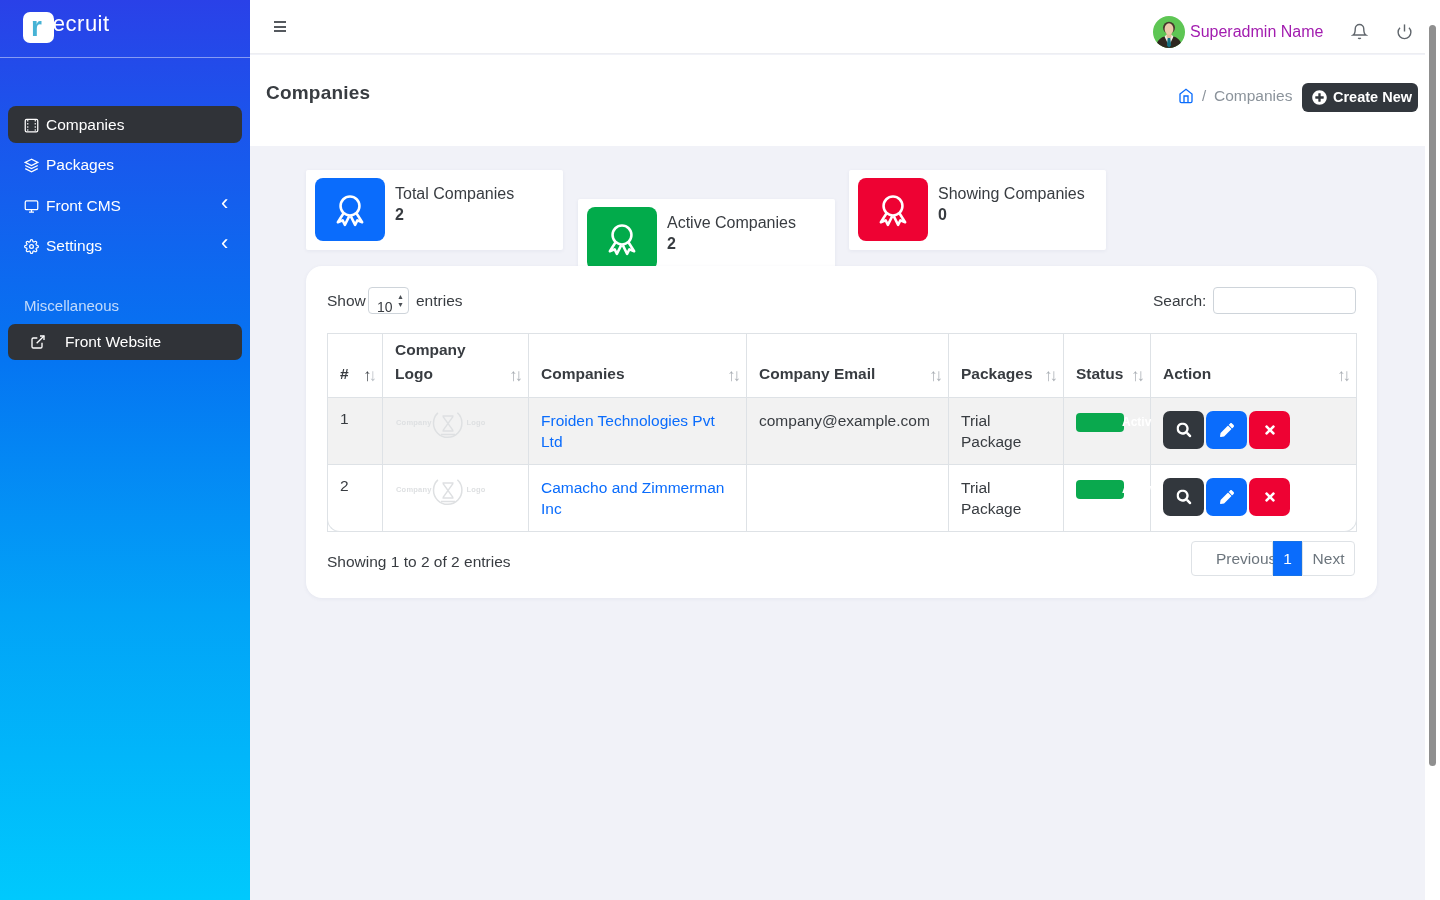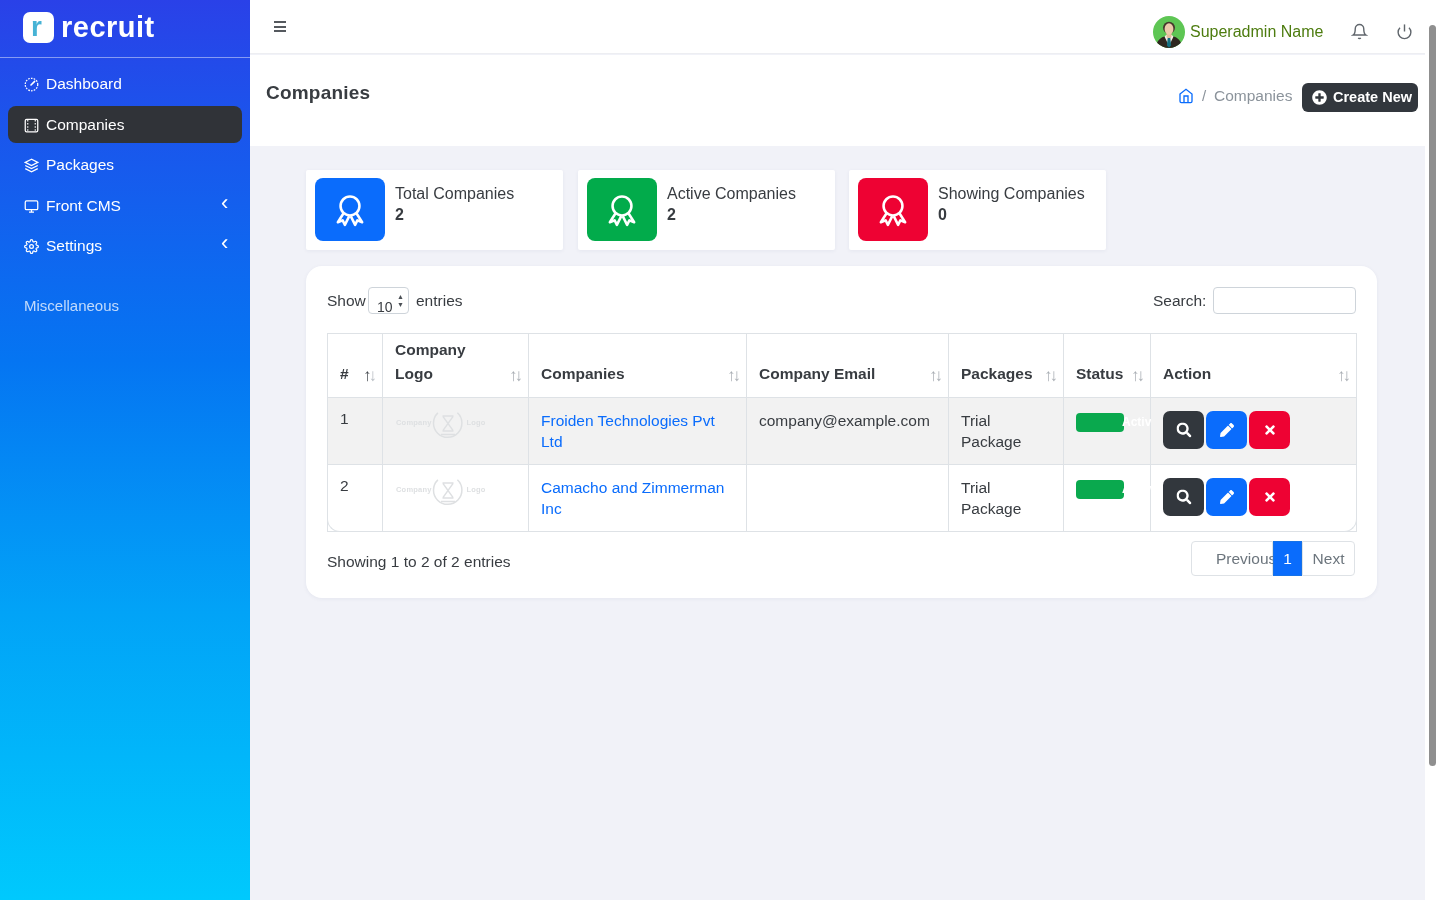--- a/index.html
+++ b/index.html
@@ -5,33 +5,33 @@
 * { margin:0; padding:0; box-sizing:border-box; }
 html,body { width:1440px; height:900px; overflow:hidden; font-family:"Liberation Sans", sans-serif; background:#f1f2f8; }
 .abs { position:absolute; }
 
 
 #sidebar { left:0; top:0; width:250px; height:900px;
   background:linear-gradient(180deg,#2a41e8 0%,#1b55ec 14%,#0575f2 40%,#02a3f7 68%,#00c9fd 100%); }
 #logobar { left:0; top:0; width:250px; height:58px; border-bottom:1px solid rgba(255,255,255,.45); }
 #logosq { left:23px; top:12px; width:31px; height:31px; background:#fff; border-radius:7px; }
 #logosq span { position:absolute; left:8px; top:-1px; font-size:28px; font-weight:bold; color:#47b3d5; }
-#logotxt { left:61px; top:11px; font-size:29px; color:#fff; font-weight:700; letter-spacing:0.5px; }
+#logotxt { left:45px; top:11px; font-size:22px; color:#fff; font-weight:400; letter-spacing:0.5px; }
 .mitem { left:0; width:250px; height:40px; color:#fff; }
 .mitem .mic { position:absolute; left:24px; top:13px; width:15px; height:15px; }
 .mitem .mlb { position:absolute; left:46px; top:11px; font-size:15.5px; }
 .mactive { left:8px; width:234px; height:37px; background:#303338; border-radius:8px; }
 .chev { position:absolute; left:221px; top:4px; font-size:22px; font-weight:normal; color:#fff; }
 #misc { left:24px; top:297px; font-size:15px; color:rgba(255,255,255,.75); }
 #fweb { left:8px; top:324px; width:234px; height:36px; background:#303338; border-radius:7px; color:#fff; }
 
 
 #topbar { left:250px; top:0; width:1190px; height:54px; background:#fff; border-bottom:1px solid #edeef2; }
 .hbar { position:absolute; left:24px; width:12px; height:2px; background:#55595e; }
-#uname { left:940px; top:23px; font-size:16px; color:#4d7c0f; }
+#uname { left:940px; top:23px; font-size:16px; color:#a21caf; }
 
 
 #pagehead { left:250px; top:55px; width:1190px; height:91px; background:#fff; }
 #ptitle { left:16px; top:27px; font-size:19px; font-weight:bold; color:#383c41; letter-spacing:0.2px; }
 #bslash { left:952px; top:32px; font-size:15px; color:#8b939b; }
 #bcomp { left:964px; top:32px; font-size:15.5px; color:#8b939b; }
 #createbtn { left:1052px; top:28px; width:116px; height:29px; background:#32373d; border-radius:6px; color:#fff; }
 #createbtn span { position:absolute; left:31px; top:6px; font-size:14.5px; font-weight:bold; }
 
 
@@ -72,27 +72,20 @@
 </style>
 </head>
 <body>
 <div id="sidebar" class="abs">
   <div id="logobar" class="abs">
     <div id="logosq" class="abs">
         <span>r</span>
       </div>
     <div id="logotxt" class="abs">recruit</div>
   </div>
-  <div class="mitem abs" style="top:64px;">
-    <svg class="mic" viewBox="0 0 24 24" fill="none" stroke="#fff" stroke-width="2">
-        <circle cx="12" cy="12" r="10" stroke-dasharray="2.6 1.9"></circle>
-        <line x1="11.2" y1="12.8" x2="17" y2="7" stroke-width="2.6" stroke-linecap="round"></line>
-      </svg>
-    <div class="mlb">Dashboard</div>
-  </div>
   <div class="mactive abs" style="top:106px;"></div>
   <div class="mitem abs" style="top:105px;">
     <svg class="mic" viewBox="0 0 24 24" fill="none" stroke="#fff" stroke-width="2">
         <rect x="2" y="2" width="20" height="20" rx="2.2"></rect>
         <line x1="6" y1="3" x2="6" y2="21" stroke-dasharray="2.5 2.5" stroke-width="1.8"></line>
         <line x1="18" y1="3" x2="18" y2="21" stroke-dasharray="2.5 2.5" stroke-width="1.8"></line>
       </svg>
     <div class="mlb">Companies</div>
   </div>
   <div class="mitem abs" style="top:145px;">
@@ -114,20 +107,28 @@
   </div>
   <div class="mitem abs" style="top:226px;">
     <svg class="mic" viewBox="0 0 24 24" fill="none" stroke="#fff" stroke-width="2">
         <circle cx="12" cy="12" r="3"></circle>
         <path d="M19.4 15a1.65 1.65 0 0 0 .33 1.82l.06.06a2 2 0 0 1 0 2.83 2 2 0 0 1-2.83 0l-.06-.06a1.65 1.65 0 0 0-1.82-.33 1.65 1.65 0 0 0-1 1.51V21a2 2 0 0 1-2 2 2 2 0 0 1-2-2v-.09A1.65 1.65 0 0 0 9 19.4a1.65 1.65 0 0 0-1.82.33l-.06.06a2 2 0 0 1-2.83 0 2 2 0 0 1 0-2.83l.06-.06a1.65 1.65 0 0 0 .33-1.82 1.65 1.65 0 0 0-1.51-1H3a2 2 0 0 1-2-2 2 2 0 0 1 2-2h.09A1.65 1.65 0 0 0 4.6 9a1.65 1.65 0 0 0-.33-1.82l-.06-.06a2 2 0 0 1 0-2.83 2 2 0 0 1 2.83 0l.06.06a1.65 1.65 0 0 0 1.82.33H9a1.65 1.65 0 0 0 1-1.51V3a2 2 0 0 1 2-2 2 2 0 0 1 2 2v.09a1.65 1.65 0 0 0 1 1.51 1.65 1.65 0 0 0 1.82-.33l.06-.06a2 2 0 0 1 2.83 0 2 2 0 0 1 0 2.83l-.06.06a1.65 1.65 0 0 0-.33 1.82V9a1.65 1.65 0 0 0 1.51 1H21a2 2 0 0 1 2 2 2 2 0 0 1-2 2h-.09a1.65 1.65 0 0 0-1.51 1z"></path>
       </svg>
     <div class="mlb">Settings</div>
     <div class="chev">‹</div>
   </div>
   <div id="misc" class="abs">Miscellaneous</div>
+  <div id="fweb" class="abs">
+    <svg style="position:absolute;left:22px;top:10px;" width="16" height="16" viewBox="0 0 24 24" fill="none" stroke="#fff" stroke-width="2">
+        <path d="M18 13v6a2 2 0 0 1-2 2H5a2 2 0 0 1-2-2V8a2 2 0 0 1 2-2h6"></path>
+        <polyline points="15 3 21 3 21 9"></polyline>
+        <line x1="10" y1="14" x2="21" y2="3"></line>
+      </svg>
+    <div style="position:absolute;left:57px;top:9px;font-size:15.5px;">Front Website</div>
+  </div>
 </div>
 
 <div id="topbar" class="abs">
   <div class="hbar" style="top:21px;"></div>
   <div class="hbar" style="top:25.5px;"></div>
   <div class="hbar" style="top:30px;"></div>
   <svg class="abs" style="left:903px;top:16px;" width="32" height="32" viewBox="0 0 64 64">
     <defs>
         <clipPath id="avc">
           <circle cx="32" cy="32" r="32"></circle>
@@ -174,21 +175,21 @@
   <div class="sicon" style="background:#0a6cfc;">
     <svg width="36" height="36" viewBox="0 0 24 24" fill="none" stroke="#fff" stroke-width="1.7" stroke-linejoin="round">
         <circle cx="12" cy="9.3" r="6.3"></circle>
         <path d="M7.6 14.3 L3.9 20.2 L7.1 18.9 L8.6 21.9 L11.5 16.1"></path>
         <path d="M16.4 14.3 L20.1 20.2 L16.9 18.9 L15.4 21.9 L12.5 16.1"></path>
       </svg>
   </div>
   <div class="stitle">Total Companies</div>
   <div class="snum">2</div>
 </div>
-<div class="scard abs" style="left:578px;">
+<div class="scard abs" style="left:578px;margin-top:29px;">
   <div class="sicon" style="background:#02ab4b;">
     <svg width="36" height="36" viewBox="0 0 24 24" fill="none" stroke="#fff" stroke-width="1.7" stroke-linejoin="round">
         <circle cx="12" cy="9.3" r="6.3"></circle>
         <path d="M7.6 14.3 L3.9 20.2 L7.1 18.9 L8.6 21.9 L11.5 16.1"></path>
         <path d="M16.4 14.3 L20.1 20.2 L16.9 18.9 L15.4 21.9 L12.5 16.1"></path>
       </svg>
   </div>
   <div class="stitle">Active Companies</div>
   <div class="snum">2</div>
 </div>

